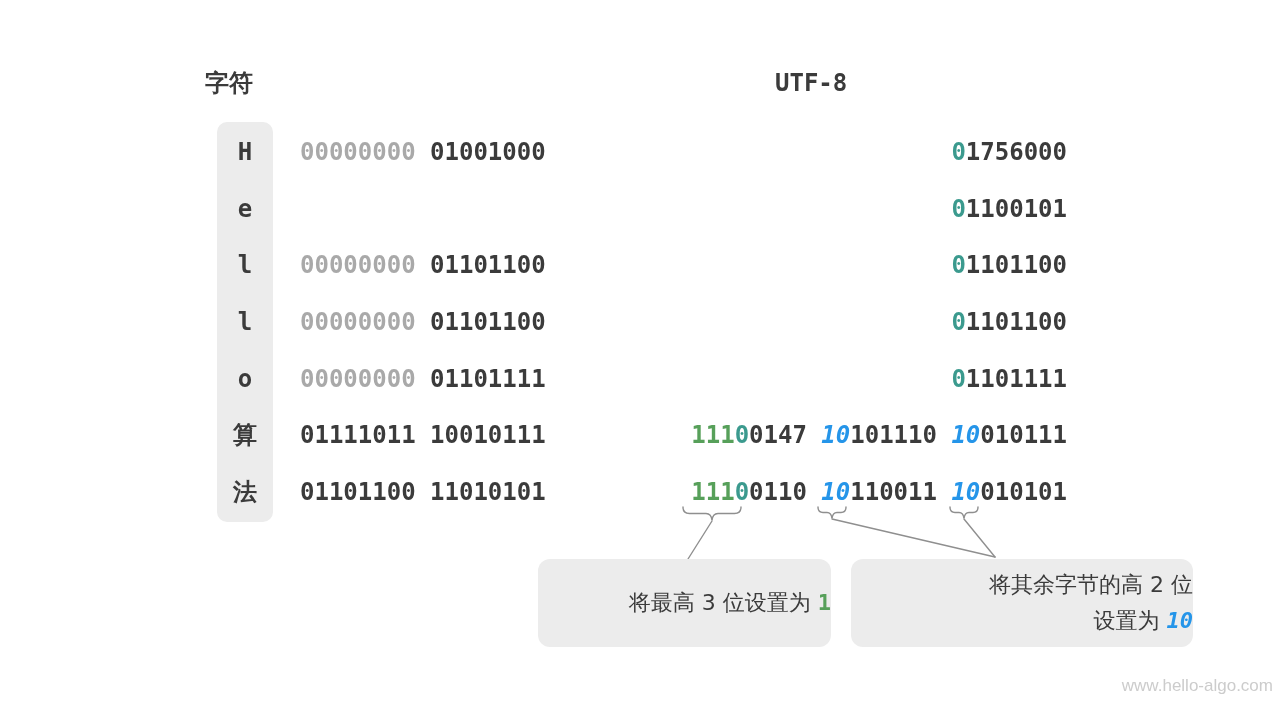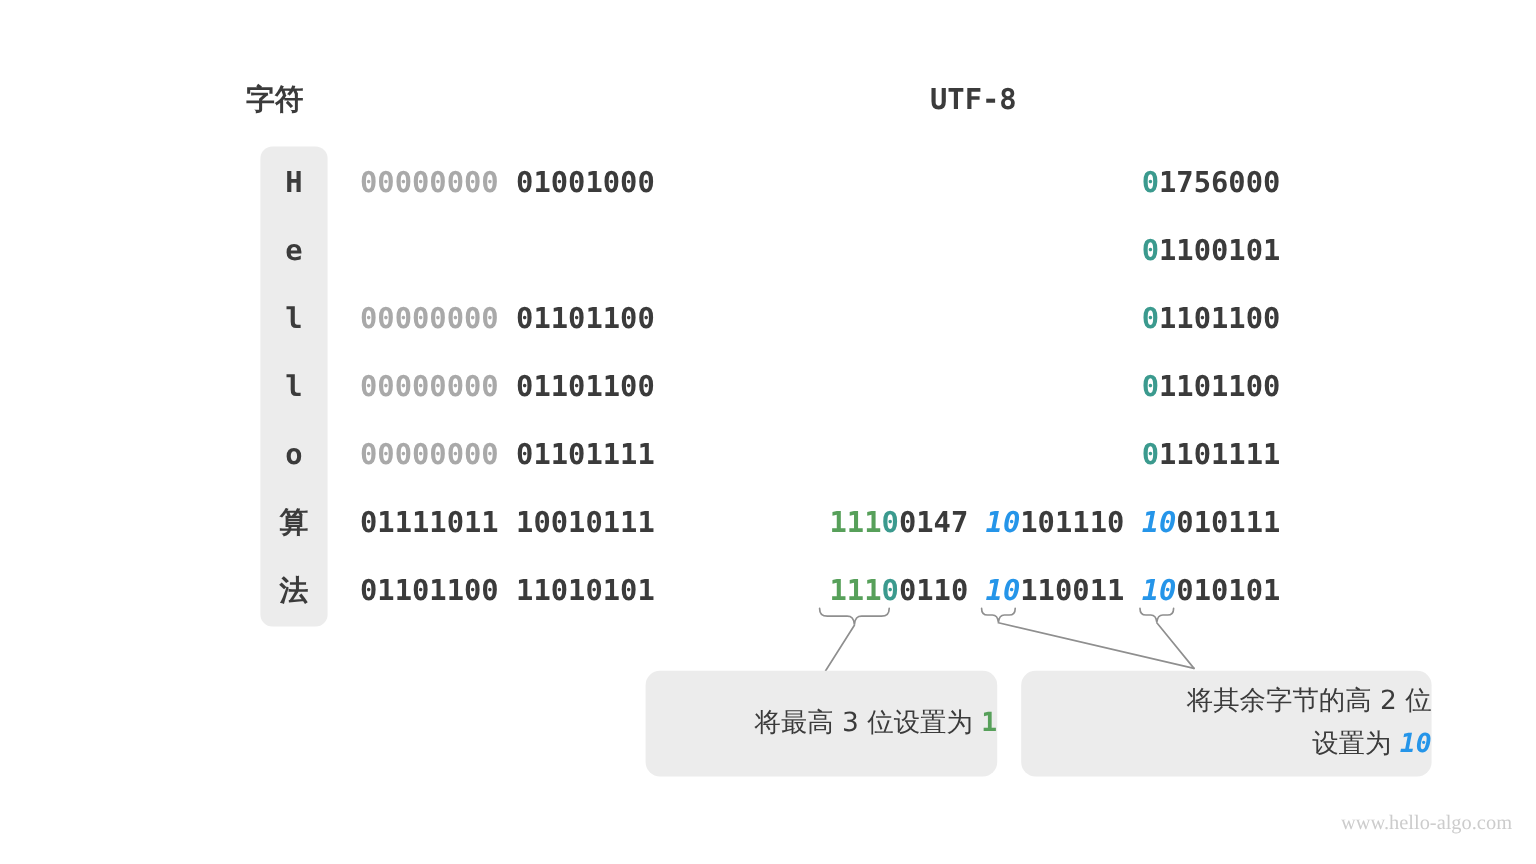--- a/index.html
+++ b/index.html
@@ -60,23 +60,23 @@
   }
   #callout-leading{left:538px;width:293px;}
   #callout-continuation{left:851px;width:342px;}
   .callout .line{line-height:36px;white-space:pre;}
   .callout .c-green,.callout .c-blue{
     font-family:"DejaVu Sans Mono","Liberation Mono",monospace;font-weight:bold;
   }
 
   
   #watermark{
-    position:absolute;right:20px;top:676px;font-size:17px;
+    position:absolute;right:7px;top:676px;font-size:17px;
     color:var(--watermark);
-    font-family:Liberation Serif, serif;
+    font-family:Liberation Sans, sans-serif;
   }
 </style>
 </head>
 <body>
 
 <div id="canvas" style="--green: #57a05a; --teal: #3b9a8e; --blue: #2595e9; --dark: #3b3b3b; --gray: #a9a9a9; --box: #ececec; --line: #8f8f8f; --watermark: #cccccc;">
 
   <div class="col-header" id="hdr-char">字符</div>
   <div class="col-header" id="hdr-utf8">UTF-8</div>
 

